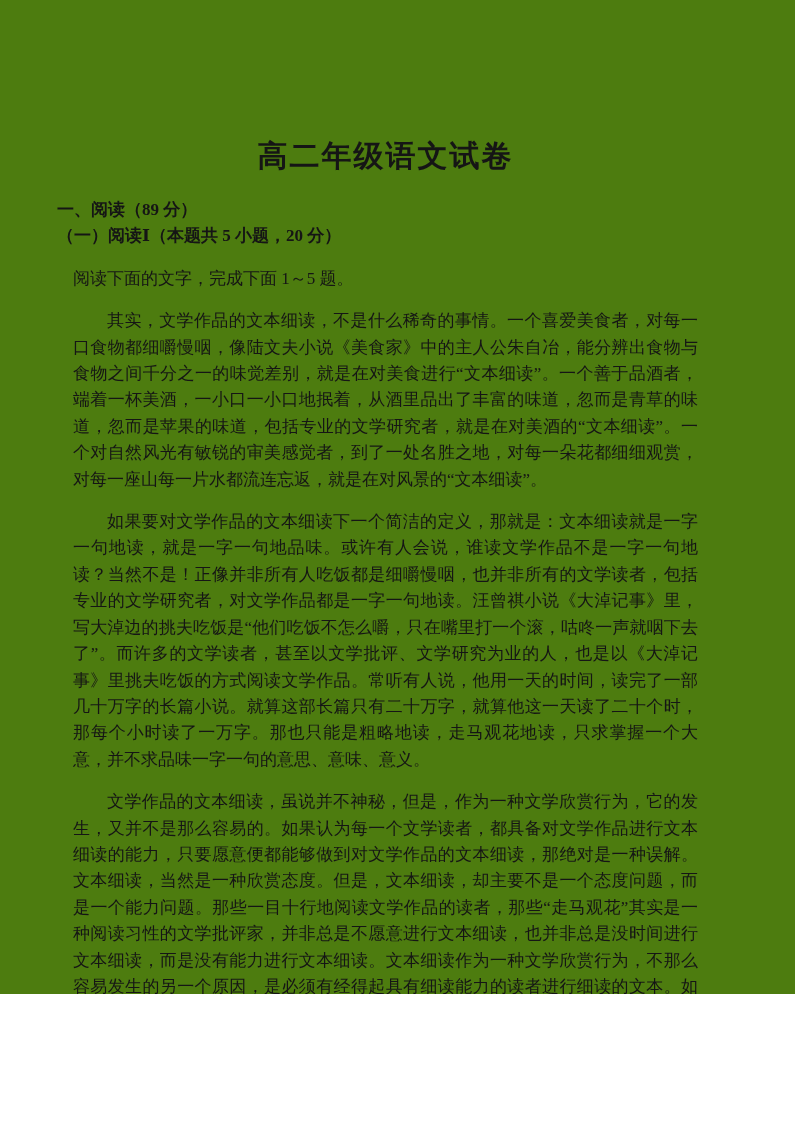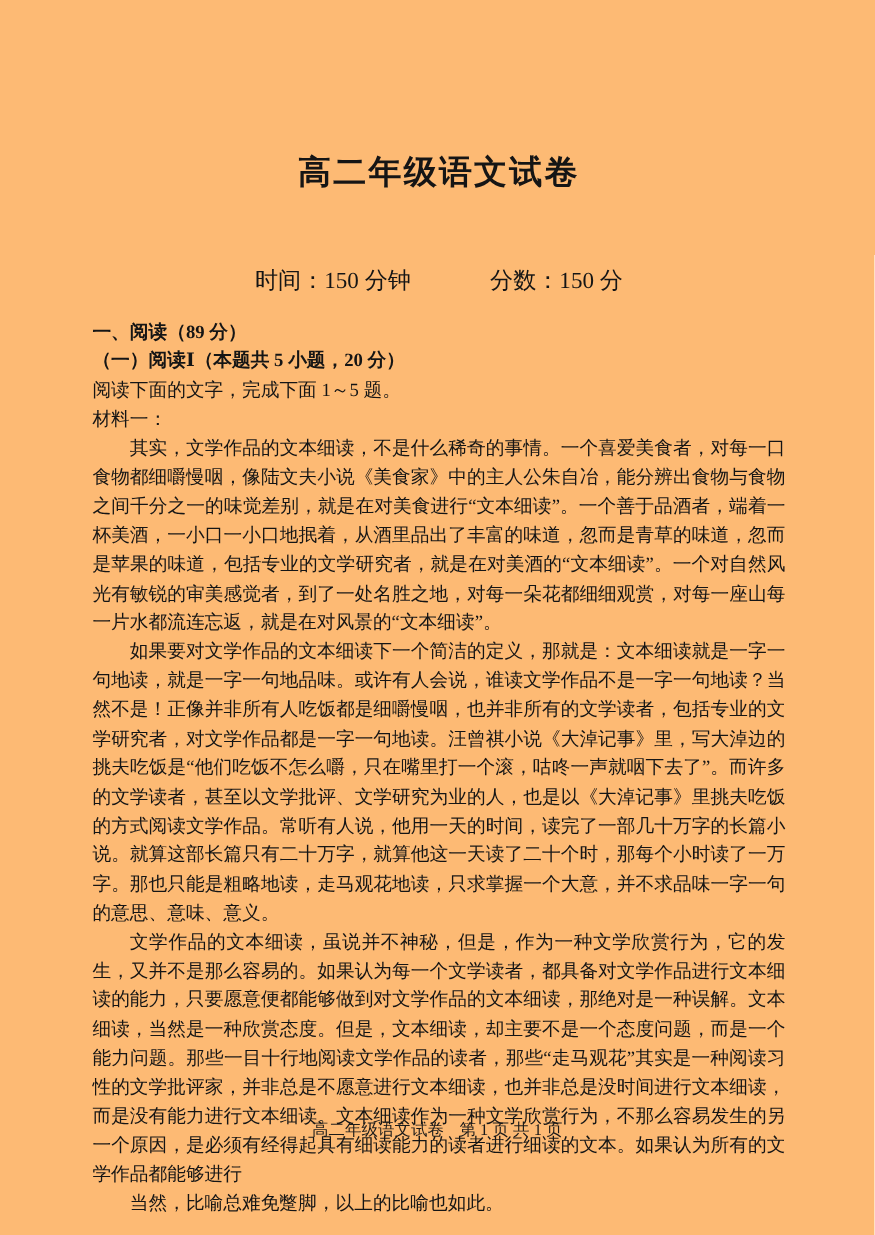--- a/index.html
+++ b/index.html
@@ -3,25 +3,25 @@
 <meta charset="utf-8">
 <style>
   html, body {
     margin: 0;
     padding: 0;
     background: #ffffff;
   }
   .page {
     position: relative;
     width: 795px;
-    height: 1123px;
+    height: 994px;
     margin: 0 auto;
-    background: #fdba74;
+    background: #4d7c0f;
     box-sizing: border-box;
-    padding: 136px 81px 0 84px;
+    padding: 136px 81px 0 57px;
     overflow: hidden;
     font-family: "Liberation Serif", "DejaVu Serif", serif;
     color: #151515;
   }
   .title {
     margin: 0;
     text-align: center;
     font-size: 30px;
     font-weight: 700;
     letter-spacing: 2px;
@@ -41,21 +41,21 @@
     text-align: justify;
   }
   .section-heading,
   .subsection-heading {
     margin: 0;
     font-size: 17px;
     font-weight: 700;
     line-height: 26.4px;
   }
   .content p {
-    margin: 0;
+    margin: 16px;
     text-indent: 2em;
   }
   .content p.no-indent {
     text-indent: 0;
   }
   .footer {
     position: absolute;
     left: 0;
     right: 0;
     top: 1018px;
@@ -66,33 +66,28 @@
     color: #1a1a1a;
   }
 </style>
 </head>
 <body>
 
 <div class="page">
 
   <h1 class="title">高二年级语文试卷</h1>
 
-  <div class="info-line">
-    <span>时间：150 分钟</span>
-    <span>分数：150 分</span>
-  </div>
 
   <div class="content">
     <h2 class="section-heading">一、阅读（89 分）</h2>
 
     <h3 class="subsection-heading">（一）阅读Ⅰ（本题共 5 小题，20 分）</h3>
 
     <p class="no-indent">阅读下面的文字，完成下面 1～5 题。</p>
 
-    <p class="no-indent">材料一：</p>
 
     <p>其实，文学作品的文本细读，不是什么稀奇的事情。一个喜爱美食者，对每一口食物都细嚼慢咽，像陆文夫小说《美食家》中的主人公朱自冶，能分辨出食物与食物之间千分之一的味觉差别，就是在对美食进行“文本细读”。一个善于品酒者，端着一杯美酒，一小口一小口地抿着，从酒里品出了丰富的味道，忽而是青草的味道，忽而是苹果的味道，包括专业的文学研究者，就是在对美酒的“文本细读”。一个对自然风光有敏锐的审美感觉者，到了一处名胜之地，对每一朵花都细细观赏，对每一座山每一片水都流连忘返，就是在对风景的“文本细读”。</p>
 
     <p>如果要对文学作品的文本细读下一个简洁的定义，那就是：文本细读就是一字一句地读，就是一字一句地品味。或许有人会说，谁读文学作品不是一字一句地读？当然不是！正像并非所有人吃饭都是细嚼慢咽，也并非所有的文学读者，包括专业的文学研究者，对文学作品都是一字一句地读。汪曾祺小说《大淖记事》里，写大淖边的挑夫吃饭是“他们吃饭不怎么嚼，只在嘴里打一个滚，咕咚一声就咽下去了”。而许多的文学读者，甚至以文学批评、文学研究为业的人，也是以《大淖记事》里挑夫吃饭的方式阅读文学作品。常听有人说，他用一天的时间，读完了一部几十万字的长篇小说。就算这部长篇只有二十万字，就算他这一天读了二十个时，那每个小时读了一万字。那也只能是粗略地读，走马观花地读，只求掌握一个大意，并不求品味一字一句的意思、意味、意义。</p>
 
     <p>文学作品的文本细读，虽说并不神秘，但是，作为一种文学欣赏行为，它的发生，又并不是那么容易的。如果认为每一个文学读者，都具备对文学作品进行文本细读的能力，只要愿意便都能够做到对文学作品的文本细读，那绝对是一种误解。文本细读，当然是一种欣赏态度。但是，文本细读，却主要不是一个态度问题，而是一个能力问题。那些一目十行地阅读文学作品的读者，那些“走马观花”其实是一种阅读习性的文学批评家，并非总是不愿意进行文本细读，也并非总是没时间进行文本细读，而是没有能力进行文本细读。文本细读作为一种文学欣赏行为，不那么容易发生的另一个原因，是必须有经得起具有细读能力的读者进行细读的文本。如果认为所有的文学作品都能够进行</p>
 
     <p>当然，比喻总难免蹩脚，以上的比喻也如此。</p>
   </div>
 

